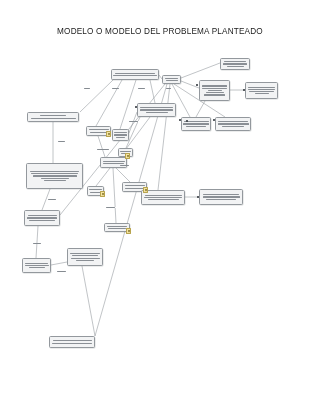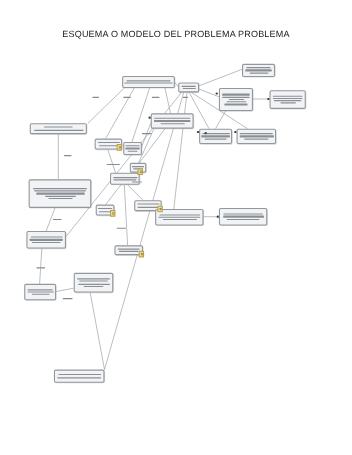--- a/index.html
+++ b/index.html
@@ -37,21 +37,21 @@
   }
   .note::after{
     content:"";position:absolute;left:.5px;top:.9px;right:.5px;height:.5px;
     background:#9c8c44;box-shadow:0 1.1px 0 #9c8c44;
   }
   .dot{position:absolute;width:1.6px;height:1.6px;background:#3b4046;border-radius:50%;}
 </style>
 </head>
 <body>
 
-<div id="page-title">ESQUEMA O MODELO DEL PROBLEMA PROBLEMA</div>
+<div id="page-title">MODELO O MODELO DEL PROBLEMA PLANTEADO</div>
 
 <div id="canvas">
   <svg id="edges" viewBox="0 0 320 414">
       <path d="M 113,80 L 80,112" stroke="#8d9298" stroke-width="0.55" fill="none"></path>
       <path d="M 122,80 L 96,126" stroke="#8d9298" stroke-width="0.55" fill="none"></path>
       <path d="M 136,80 L 120,129" stroke="#8d9298" stroke-width="0.55" fill="none"></path>
       <path d="M 150,80 L 155,103" stroke="#8d9298" stroke-width="0.55" fill="none"></path>
       <path d="M 159,75 L 162,79" stroke="#8d9298" stroke-width="0.55" fill="none"></path>
       <path d="M 181,78 L 220,63" stroke="#8d9298" stroke-width="0.55" fill="none"></path>
       <path d="M 181,81 L 199,88" stroke="#8d9298" stroke-width="0.55" fill="none"></path>

